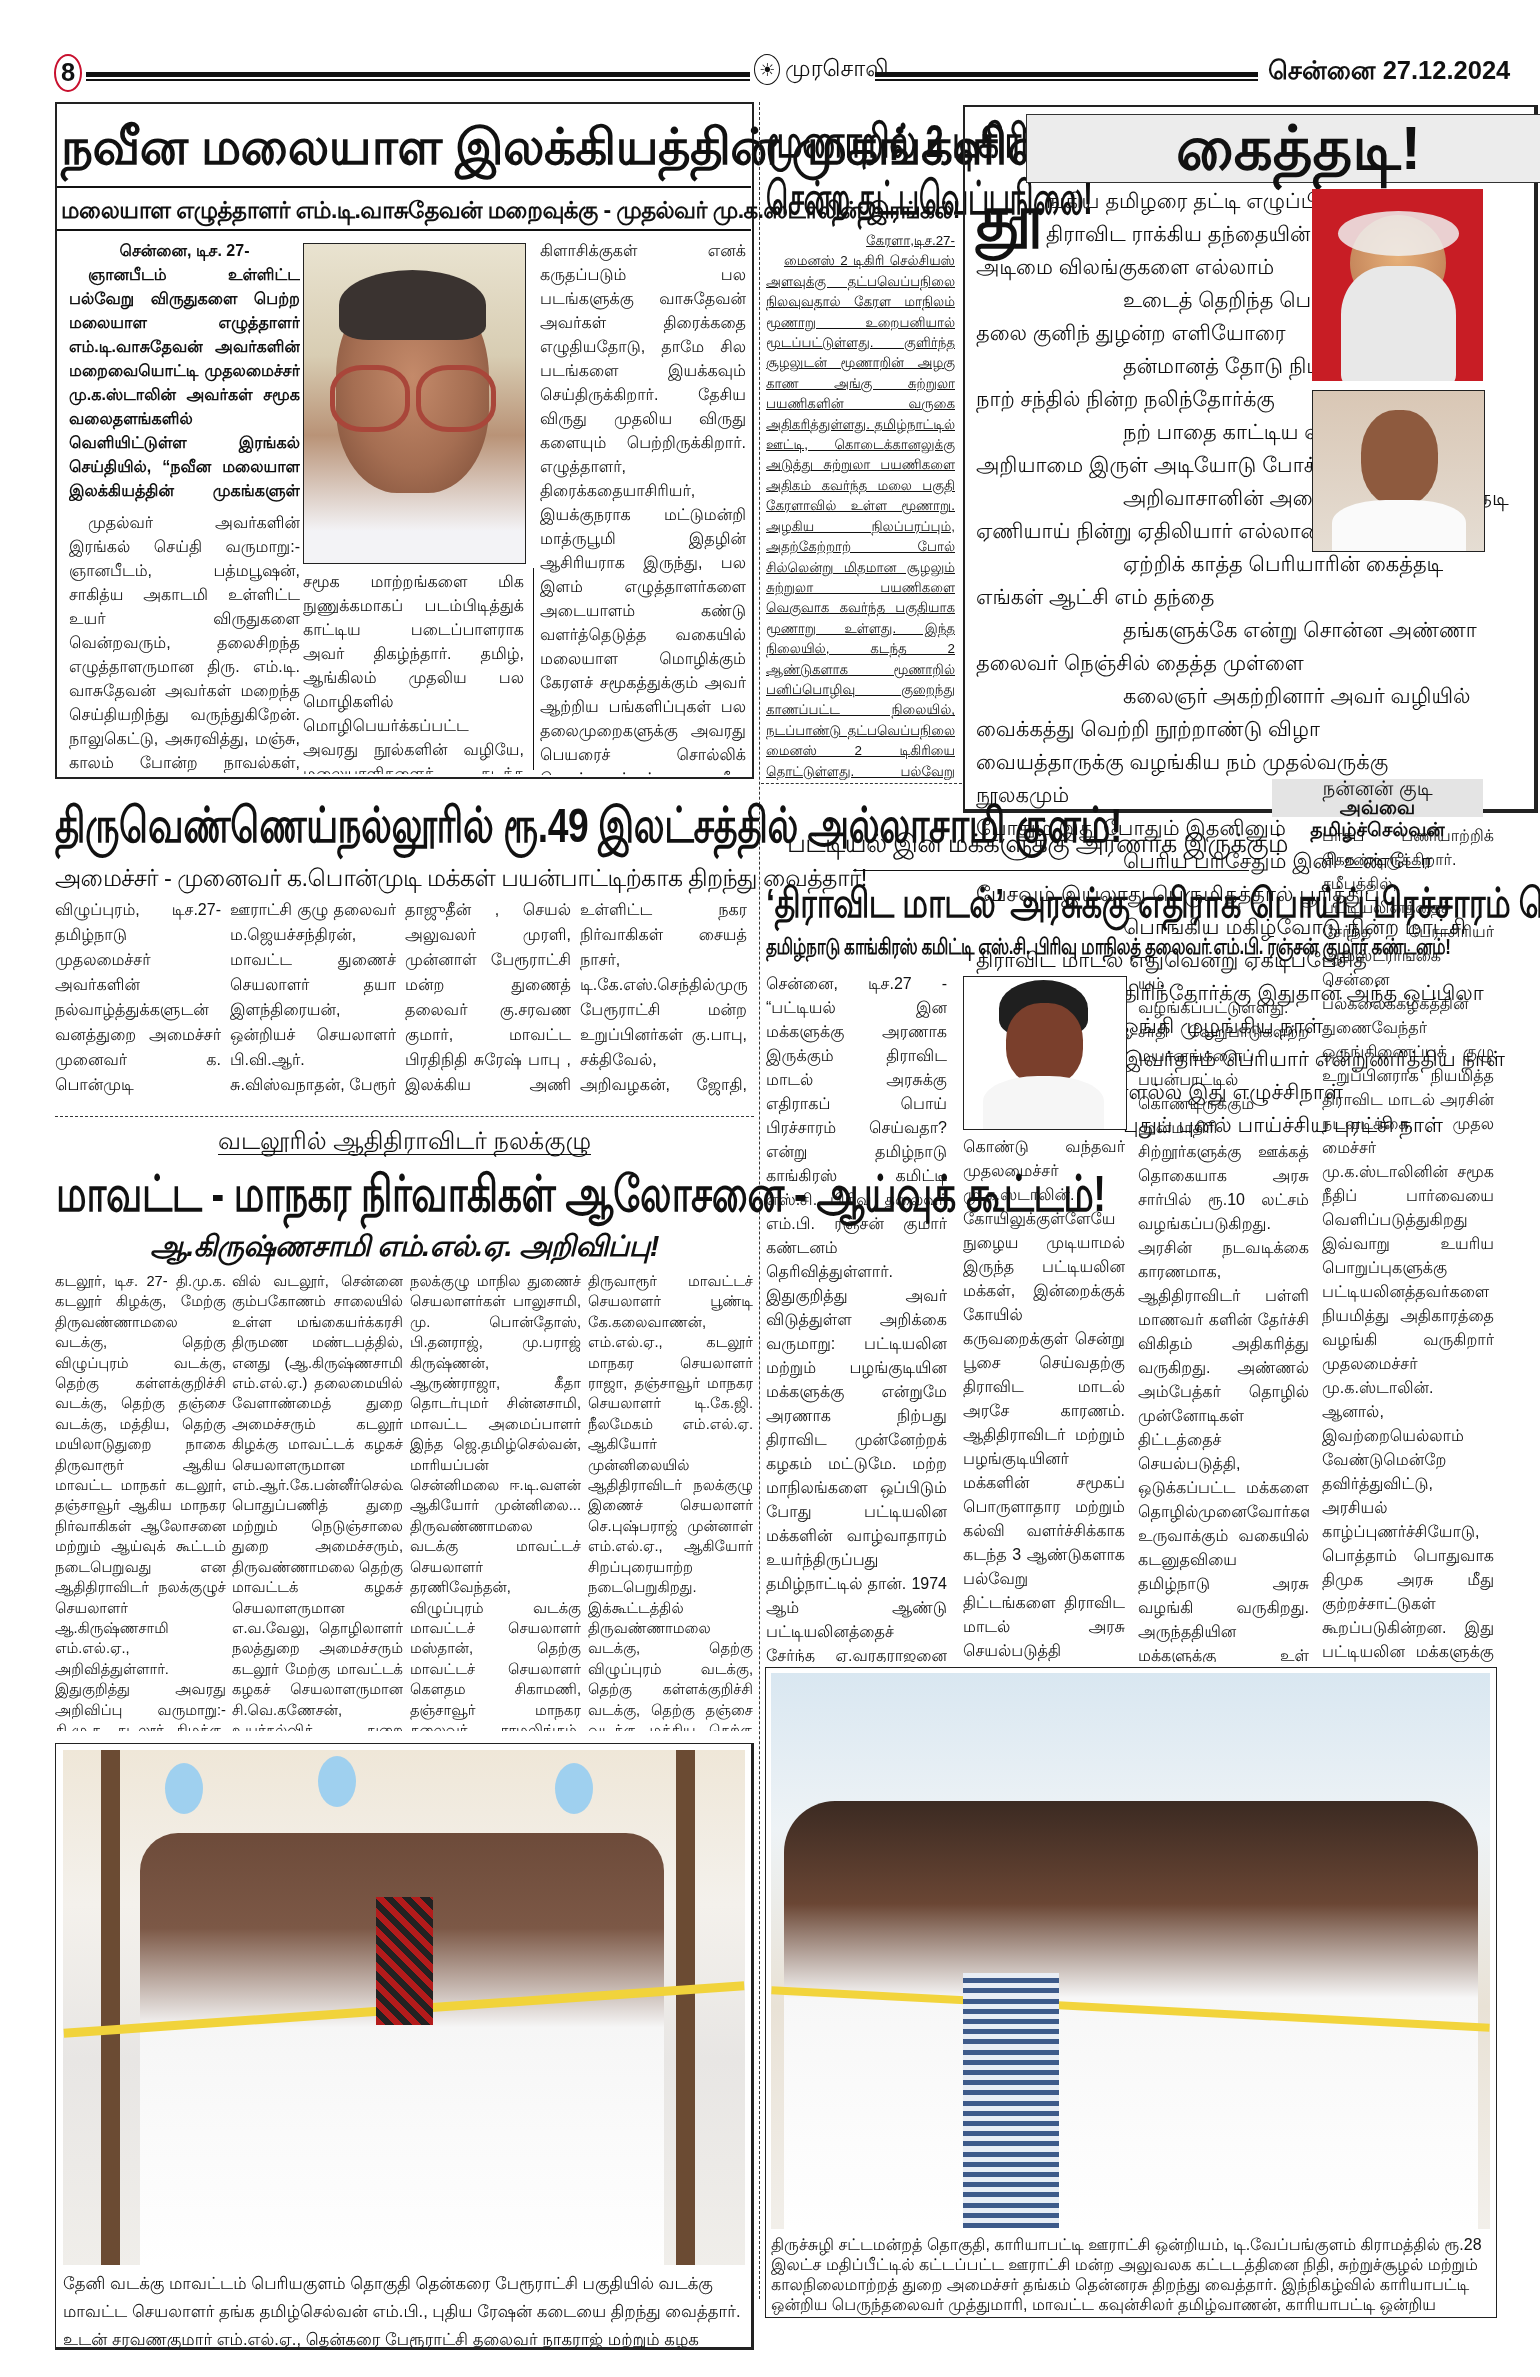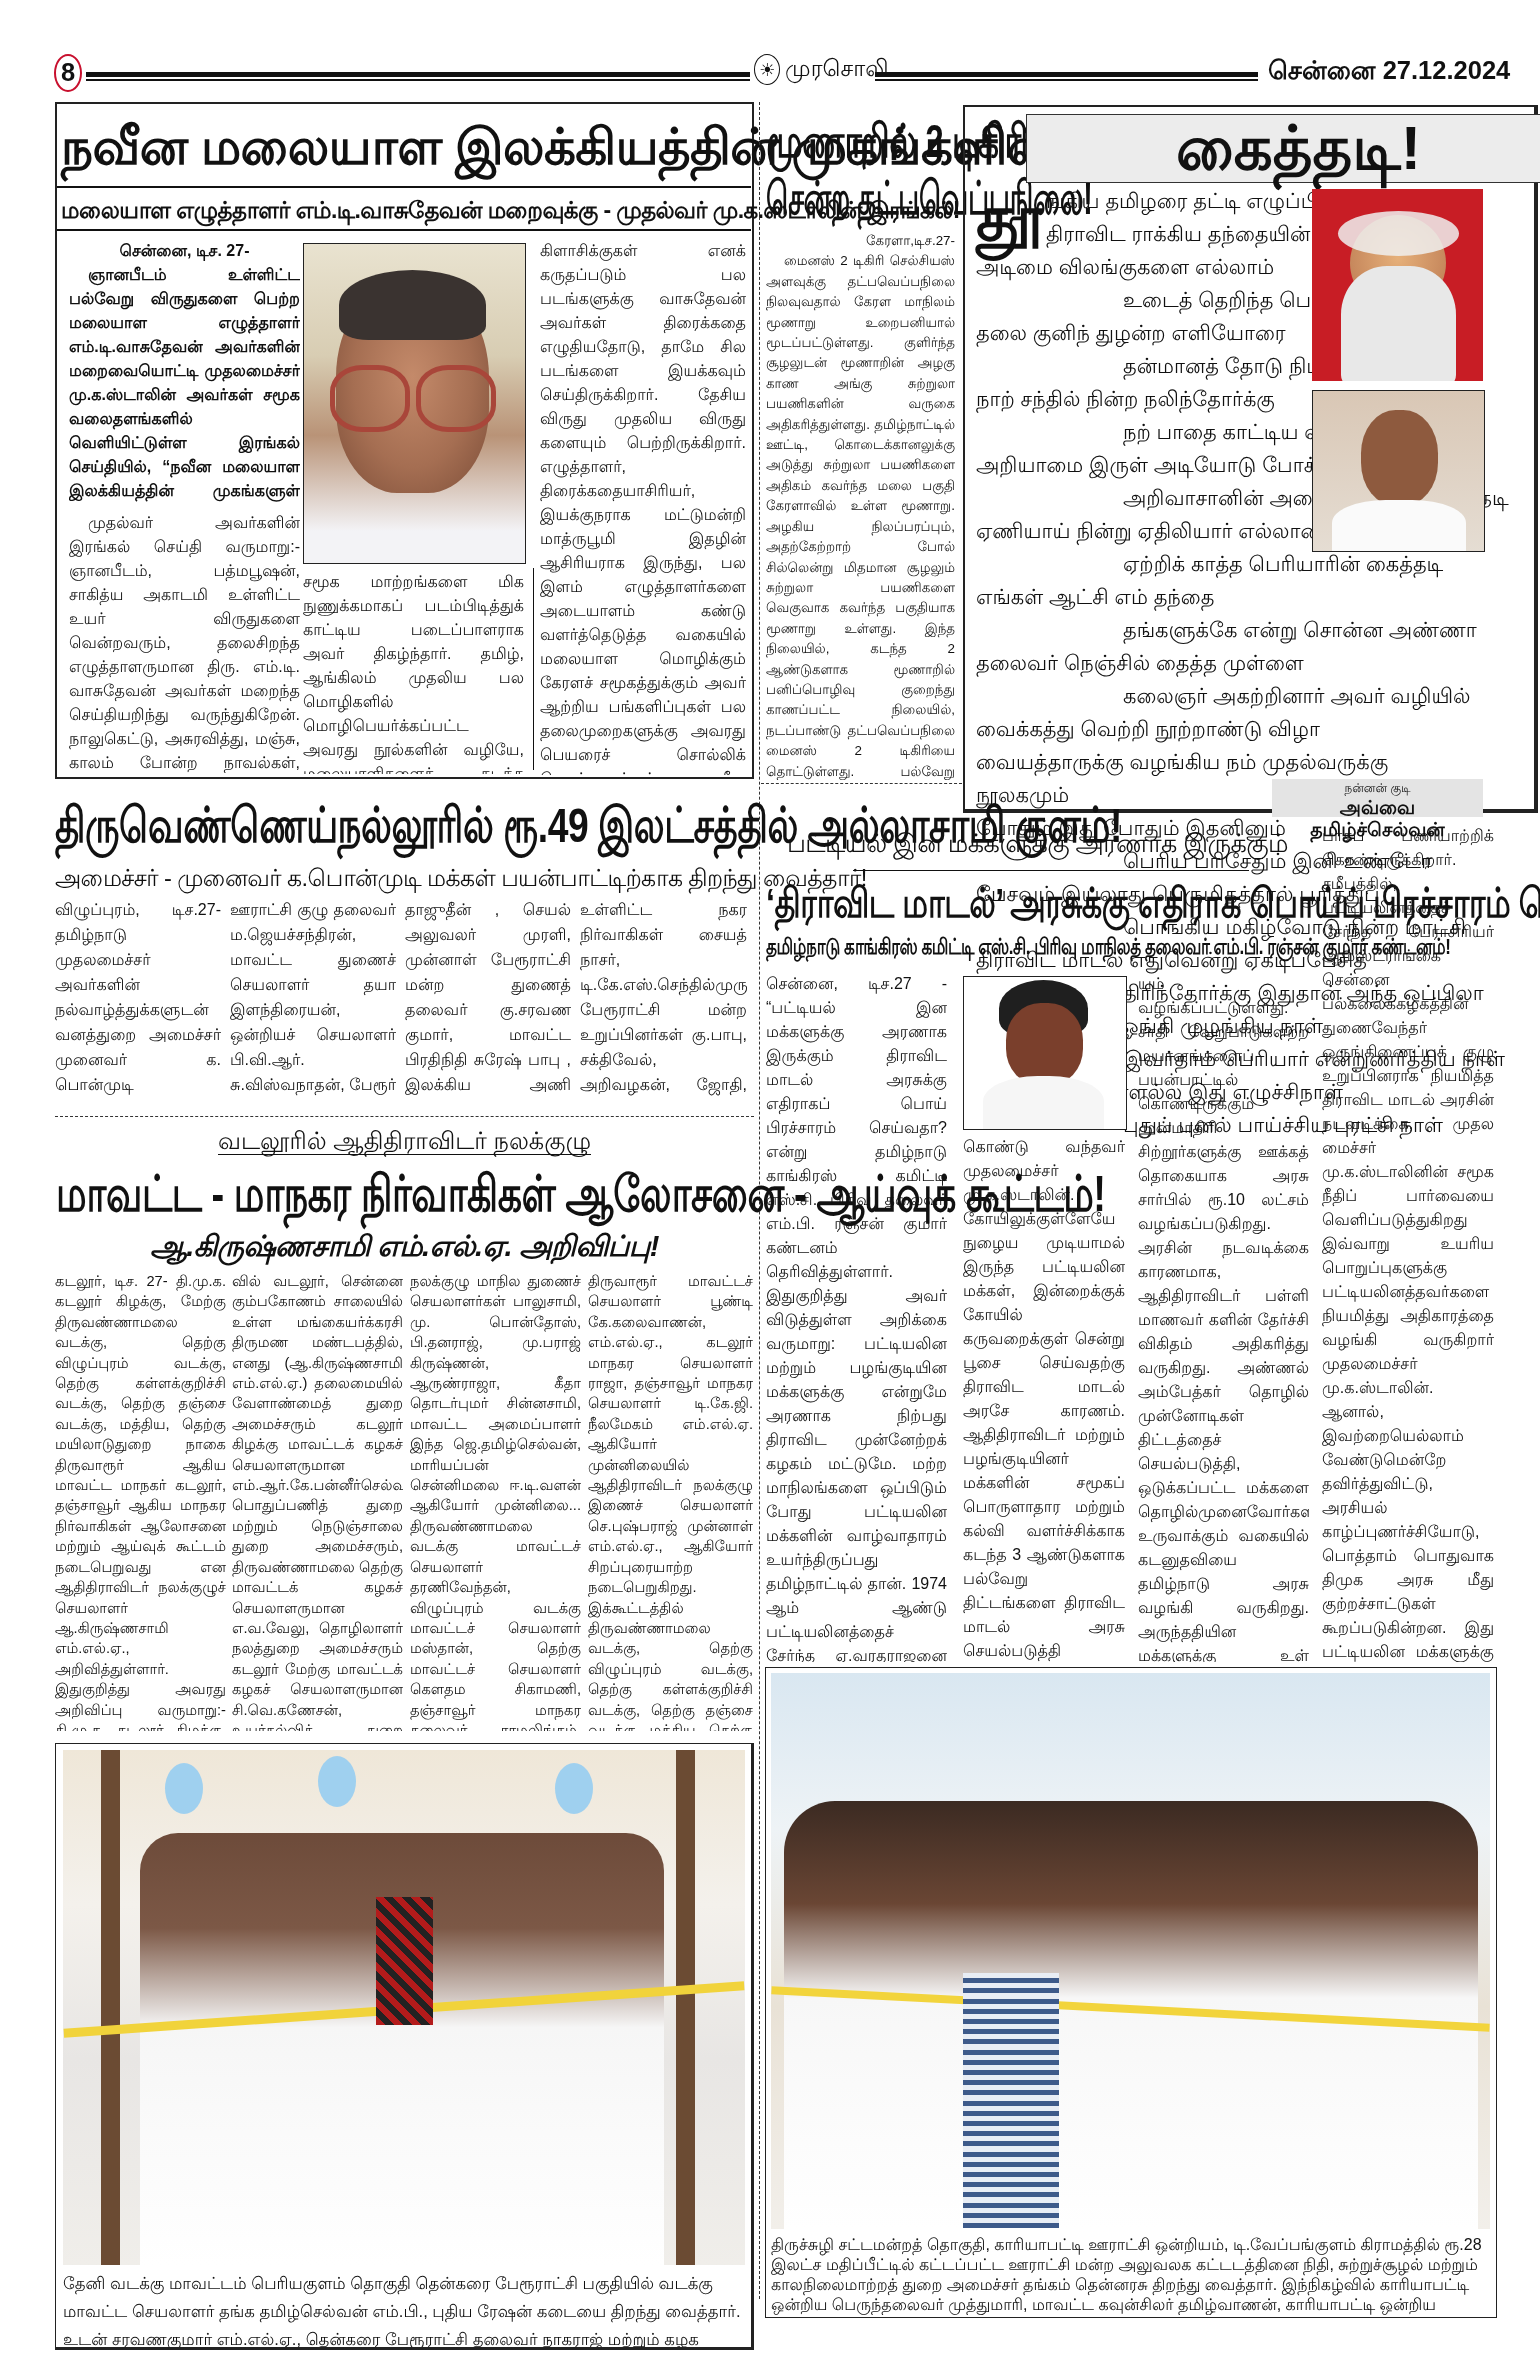--- a/index.html
+++ b/index.html
@@ -54,21 +54,21 @@
   <div style="position:absolute;left:25.5px;top:121px;width:70px;height:57px;border:5.7px solid #a9463a;border-radius:40%;"></div>
   <div style="position:absolute;left:112px;top:121px;width:70px;height:57px;border:5.7px solid #a9463a;border-radius:40%;"></div>
 </div>
 <div class="col txt" style="left:303px;top:570px;width:221px;height:204px;">சமூக மாற்றங்களை மிக நுணுக்கமாகப் படம்பிடித்துக் காட்டிய படைப்பாளராக அவர் திகழ்ந்தார். தமிழ், ஆங்கிலம் முதலிய பல மொழிகளில் மொழிபெயர்க்கப்பட்ட அவரது நூல்களின் வழியே, மலையாளிகளைக் கடந்த பெரும் வாசகப் பரப்பைச் சொந்தமாக்கிக் கொண்டவர் அவர். மலையாளத் திரையுலகின்</div>
 <div class="rule" style="left:533px;top:568px;width:1.3px;height:202px;"></div>
 <div class="col txt" style="left:540px;top:239px;width:206px;height:536px;">கிளாசிக்குகள் எனக் கருதப்படும் பல படங்களுக்கு வாசுதேவன் அவர்கள் திரைக்கதை எழுதியதோடு, தாமே சில படங்களை இயக்கவும் செய்திருக்கிறார். தேசிய விருது முதலிய விருது களையும் பெற்றிருக்கிறார். எழுத்தாளர், திரைக்கதையாசிரியர், இயக்குநராக மட்டுமன்றி மாத்ருபூமி இதழின் ஆசிரியராக இருந்து, பல இளம் எழுத்தாளர்களை அடையாளம் கண்டு வளர்த்தெடுத்த வகையில் மலையாள மொழிக்கும் கேரளச் சமூகத்துக்கும் அவர் ஆற்றிய பங்களிப்புகள் பல தலைமுறைகளுக்கு அவரது பெயரைச் சொல்லிக் கொண்டிருக்கும். நவீன மலையாள இலக்கியத்தின் முகங்களுள் ஒருவராக விளங்கிய எம்.டி. வாசுதேவன் அவர்களை இழந்து வாடும் அவரது குடும்பத்தினருக்கும், உலகம் முழுவதும் உள்ள அவரது வாசகர்களுக்கும் எனது ஆழ்ந்த இரங்கலைத் தெரிவித்துக் கொள்கிறேன். இவ்வாறு அச்செய்தியில் முதல்வர் அவர்கள் குறிப்பிட்டுள்ளார்.</div>
 
 <div class="dash-v" style="left:759px;top:102px;height:2197px;"></div>
 <div class="hl cond" style="left:766px;top:114px;font-size:46px;line-height:55px;width:192px;transform:scaleX(0.72);">மூணாறில் 2 டிகிரிக்கு</div>
 <div class="hl cond" style="left:766px;top:171px;font-size:46px;line-height:55px;width:192px;transform:scaleX(0.62);">சென்ற தட்பவெப்பநிலை!</div>
-<div class="col" style="left:766px;top:231px;width:189px;height:549px;">
+<div class="col" style="left:766px;top:231px;width:189px;height:549px;text-decoration:underline;">
   <div style="text-align:right;font-size:13.4px;line-height:20.4px;">கேரளா,டிச.27-</div>
   <div class="txt" style="font-size:13.4px;line-height:20.4px;text-indent:18px;">மைனஸ் 2 டிகிரி செல்சியஸ் அளவுக்கு தட்பவெப்பநிலை நிலவுவதால் கேரள மாநிலம் மூணாறு உறைபனியால் மூடப்பட்டுள்ளது. குளிர்ந்த சூழலுடன் மூணாறின் அழகு காண அங்கு சுற்றுலா பயணிகளின் வருகை அதிகரித்துள்ளது. தமிழ்நாட்டில் ஊட்டி, கொடைக்கானலுக்கு அடுத்து சுற்றுலா பயணிகளை அதிகம் கவர்ந்த மலை பகுதி கேரளாவில் உள்ள மூணாறு. அழகிய நிலப்பரப்பும், அதற்கேற்றாற் போல் சில்லென்று மிதமான சூழலும் சுற்றுலா பயணிகளை வெகுவாக கவர்ந்த பகுதியாக மூணாறு உள்ளது. இந்த நிலையில், கடந்த 2 ஆண்டுகளாக மூணாறில் பனிப்பொழிவு குறைந்து காணப்பட்ட நிலையில், நடப்பாண்டு தட்பவெப்பநிலை மைனஸ் 2 டிகிரியை தொட்டுள்ளது. பல்வேறு இடங்களில் புல்வெளிகளில் பனி துகள்கள் படிந்துள்ளதுடன், ஏறி உள்ளிட்ட நீர்நிலைகளில் பனியின் தாக்கம் அதிகளவில் காணப்படுகிறது. கன்னி மலை, பேபி குளம், அருவிகாடு உள்ளிட்ட இடங்களில் குளிர் நிலவுகிறது. இந்த இதமான சூழலை சுற்றுலா பயணிகள் அனுபவித்து வருகின்றனர். மூணாறில் நிலவும் இதமான சூழலையும், அதன் அழகையும் ரசிக்க சுற்றுலா பயணிகளின் வருகை அதிகரித்துள்ளதால் அங்கு கடை வைத்திருக்கும் வியாபாரிகள் மகிழ்ச்சி அடைந்துள்ளனர்.</div>
 </div>
 <div class="dash-h" style="left:761px;top:783px;width:201px;"></div>
 
 <div class="box" style="left:963px;top:105px;width:575px;height:708px;border-width:2.6px 4.5px 4.5px 2.6px;"></div>
 <div class="abs center" style="left:1026px;top:114px;width:545px;height:69px;background:#ececec;border:1.9px solid #333;box-sizing:border-box;">
   <span style="font-size:61px;font-weight:900;line-height:66px;">கைத்தடி!</span>
 </div>
 <div class="abs" style="left:976px;top:183px;font-size:64px;font-weight:900;line-height:70px;">தூ</div>
@@ -107,21 +107,21 @@
 <div class="photo" style="left:1312px;top:189px;width:171px;height:192px;background:#c81d25;">
   <div style="position:absolute;left:38px;top:25.5px;width:96px;height:96px;border-radius:50%;background:radial-gradient(circle at 50% 45%,#e6b07a,#b7744e);"></div>
   <div style="position:absolute;left:29px;top:77px;width:115px;height:121px;border-radius:40% 40% 10% 10%;background:#e8e8e8;"></div>
   <div style="position:absolute;left:25.5px;top:22.4px;width:121px;height:45px;border-radius:50%;background:#f0f0f0;opacity:.85;"></div>
 </div>
 <div class="photo" style="left:1312px;top:390px;width:171px;height:160px;border:1.3px solid #222;background:linear-gradient(180deg,#d9c7b5,#e5ddd3);">
   <div style="position:absolute;left:48px;top:19px;width:77px;height:96px;border-radius:45%;background:#8e5a3e;"></div>
   <div style="position:absolute;left:19px;top:109px;width:134px;height:57px;border-radius:40% 40% 0 0;background:#fafafa;"></div>
 </div>
 <div class="abs center" style="left:1272px;top:779px;width:211px;height:38px;background:#e4e4e4;"></div>
-<div class="abs center" style="left:1272px;top:779px;width:211px;font-size:12px;line-height:19px;">நன்னன் குடி</div>
+<div class="abs center" style="left:1272px;top:779px;width:211px;font-size:20px;line-height:19px;">நன்னன் குடி</div>
 <div class="abs center" style="left:1272px;top:797px;width:211px;font-size:19px;font-weight:900;line-height:22px;">அவ்வை தமிழ்ச்செல்வன்</div>
 
 <div class="hl cond" style="left:55px;top:793px;font-size:49px;line-height:64px;width:894px;transform:scaleX(0.76);">திருவெண்ணெய்நல்லூரில் ரூ.49 இலட்சத்தில் அல்லாசாமி குளம்!</div>
 <div class="hl cond center" style="left:55px;top:862px;width:699px;font-size:23.6px;font-weight:400;line-height:32px;">அமைச்சர் - முனைவர் க.பொன்முடி மக்கள் பயன்பாட்டிற்காக திறந்து வைத்தார்!</div>
 <div class="col txt cond" style="left:55px;top:897px;width:166px;height:204px;font-size:16px;line-height:25px;">விழுப்புரம், டிச.27- தமிழ்நாடு முதலமைச்சர் அவர்களின் நல்வாழ்த்துக்களுடன் வனத்துறை அமைச்சர் முனைவர் க. பொன்முடி திருவெண்ணை நல்லூர் பேரூரில் அல்லாசாமி குளத்தை திறந்து வைத்தார். மாவட்ட ஆட்சியர் டாக்டர் சி.பழனி, மாவட்டப் பொறுப்பாளர் டாக்டர் பொன்.கௌதமசிகாமணி, மாவட்ட</div>
 <div class="col txt cond" style="left:230px;top:897px;width:166px;height:204px;font-size:16px;line-height:25px;">ஊராட்சி குழு தலைவர் ம.ஜெயச்சந்திரன், மாவட்ட துணைச் செயலாளர் தயா இளந்திரையன், ஒன்றியச் செயலாளர் பி.வி.ஆர். சு.விஸ்வநாதன், பேரூர் செய லாளர் பூக்கடை கணேசன், பேரூராட்சி மன்றத் தலைவர் அஞ்சுகம் கணேசன், ஒன்றிய குழுத் தலைவர் ஓம்சிவசக்திவேல், துணைத் தலைவர் ஜோதி, வார்டு கவுன்சிலர் சலிமா</div>
 <div class="col txt cond" style="left:405px;top:897px;width:166px;height:204px;font-size:16px;line-height:25px;">தாஜுதீன் , செயல் அலுவலர் முரளி, முன்னாள் பேரூராட்சி மன்ற துணைத் தலைவர் கு.சரவண குமார், மாவட்ட பிரதிநிதி சுரேஷ் பாபு , இலக்கிய அணி விஜயபாபு, தகவல் தொழில் நுட்ப அணி ப.அன்பரசு, கிருஷ்ண ராஜ், முன்னாள் மாணவர் அணி அன்பழகன் , இளைஞர் அணி நிர்மல் ராஜ், சுரேஷ், சதாம்</div>
 <div class="col txt cond" style="left:580px;top:897px;width:167px;height:204px;font-size:16px;line-height:25px;">உள்ளிட்ட நகர நிர்வாகிகள் சையத் நாசர், டி.கே.எஸ்.செந்தில்முருகன், பேரூராட்சி மன்ற உறுப்பினர்கள் கு.பாபு, சக்திவேல், அறிவழகன், ஜோதி, ரமேஸ்வரி செல்வம், கமலா, கலியபெருமாள், அரங்கராஜ், ரகு, டி.பாக்யராஜ், வார்டு செயலாளர்கள் இந்நிகழ்வில் பங்கேற்றனர்.</div>
 <div class="dash-h" style="left:55px;top:1116px;width:699px;"></div>
 

